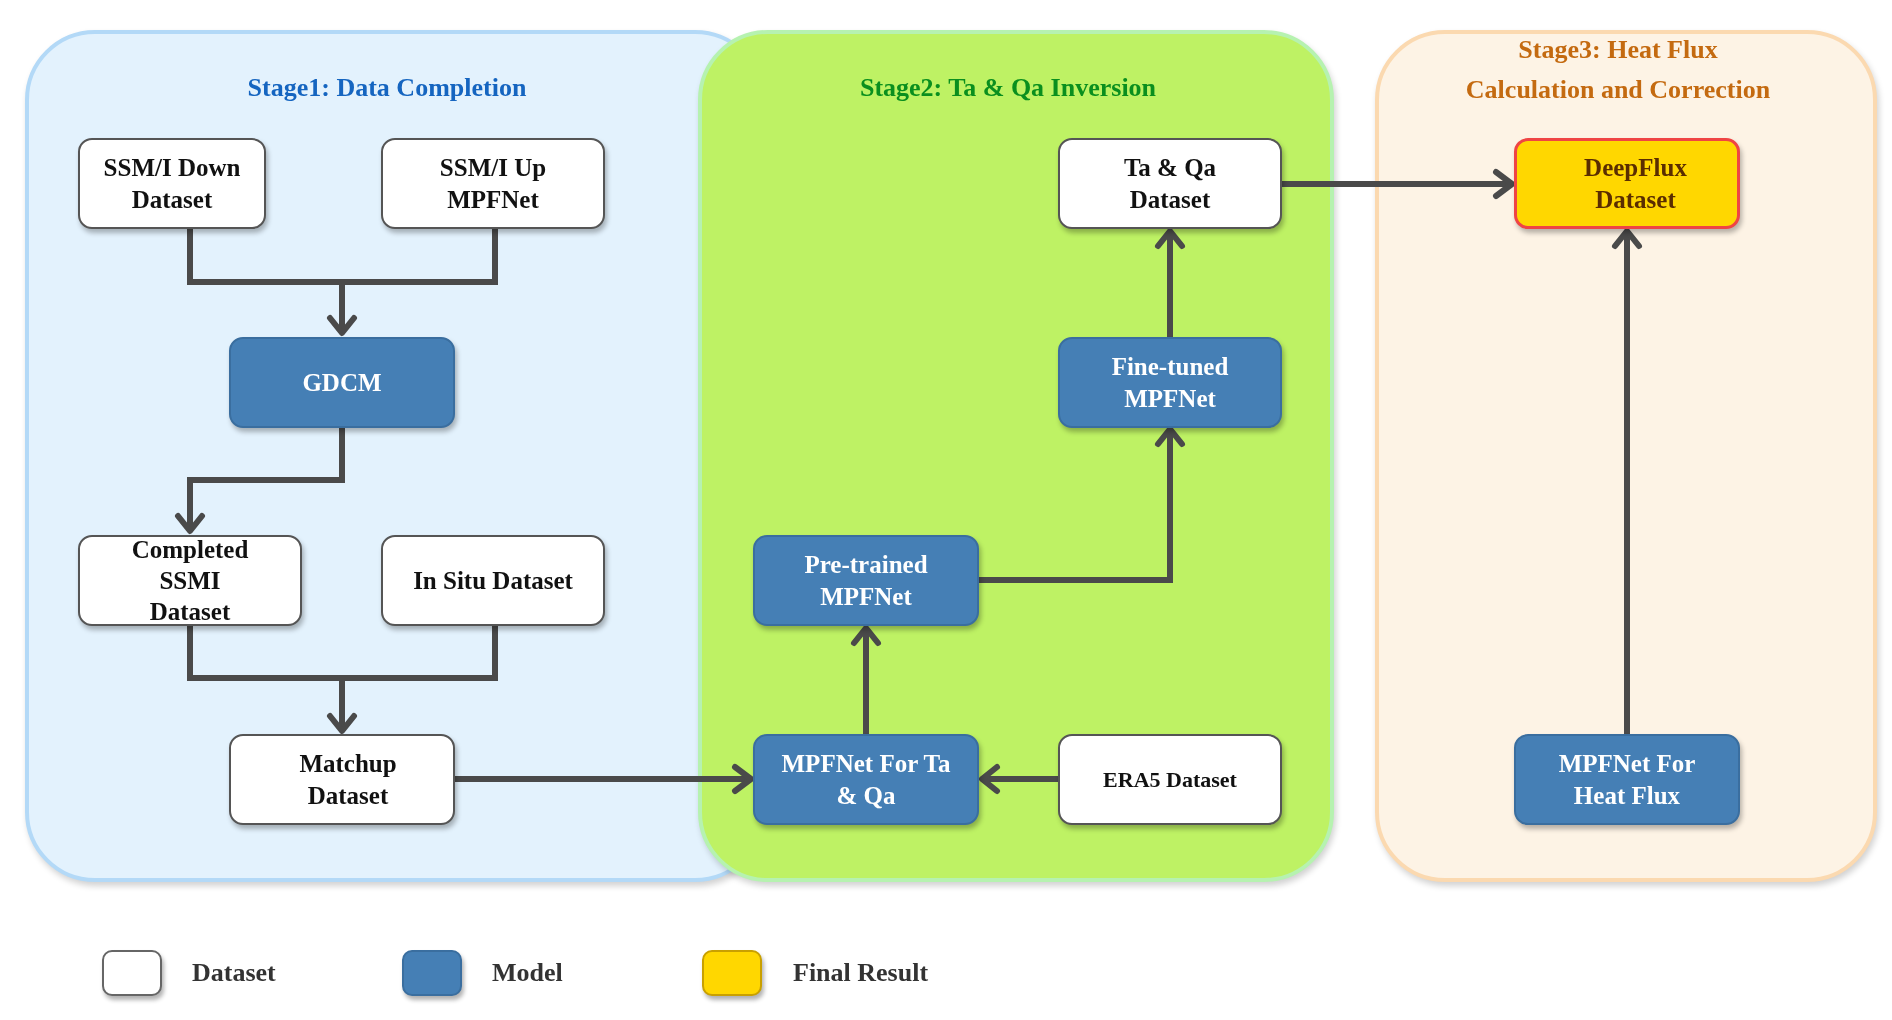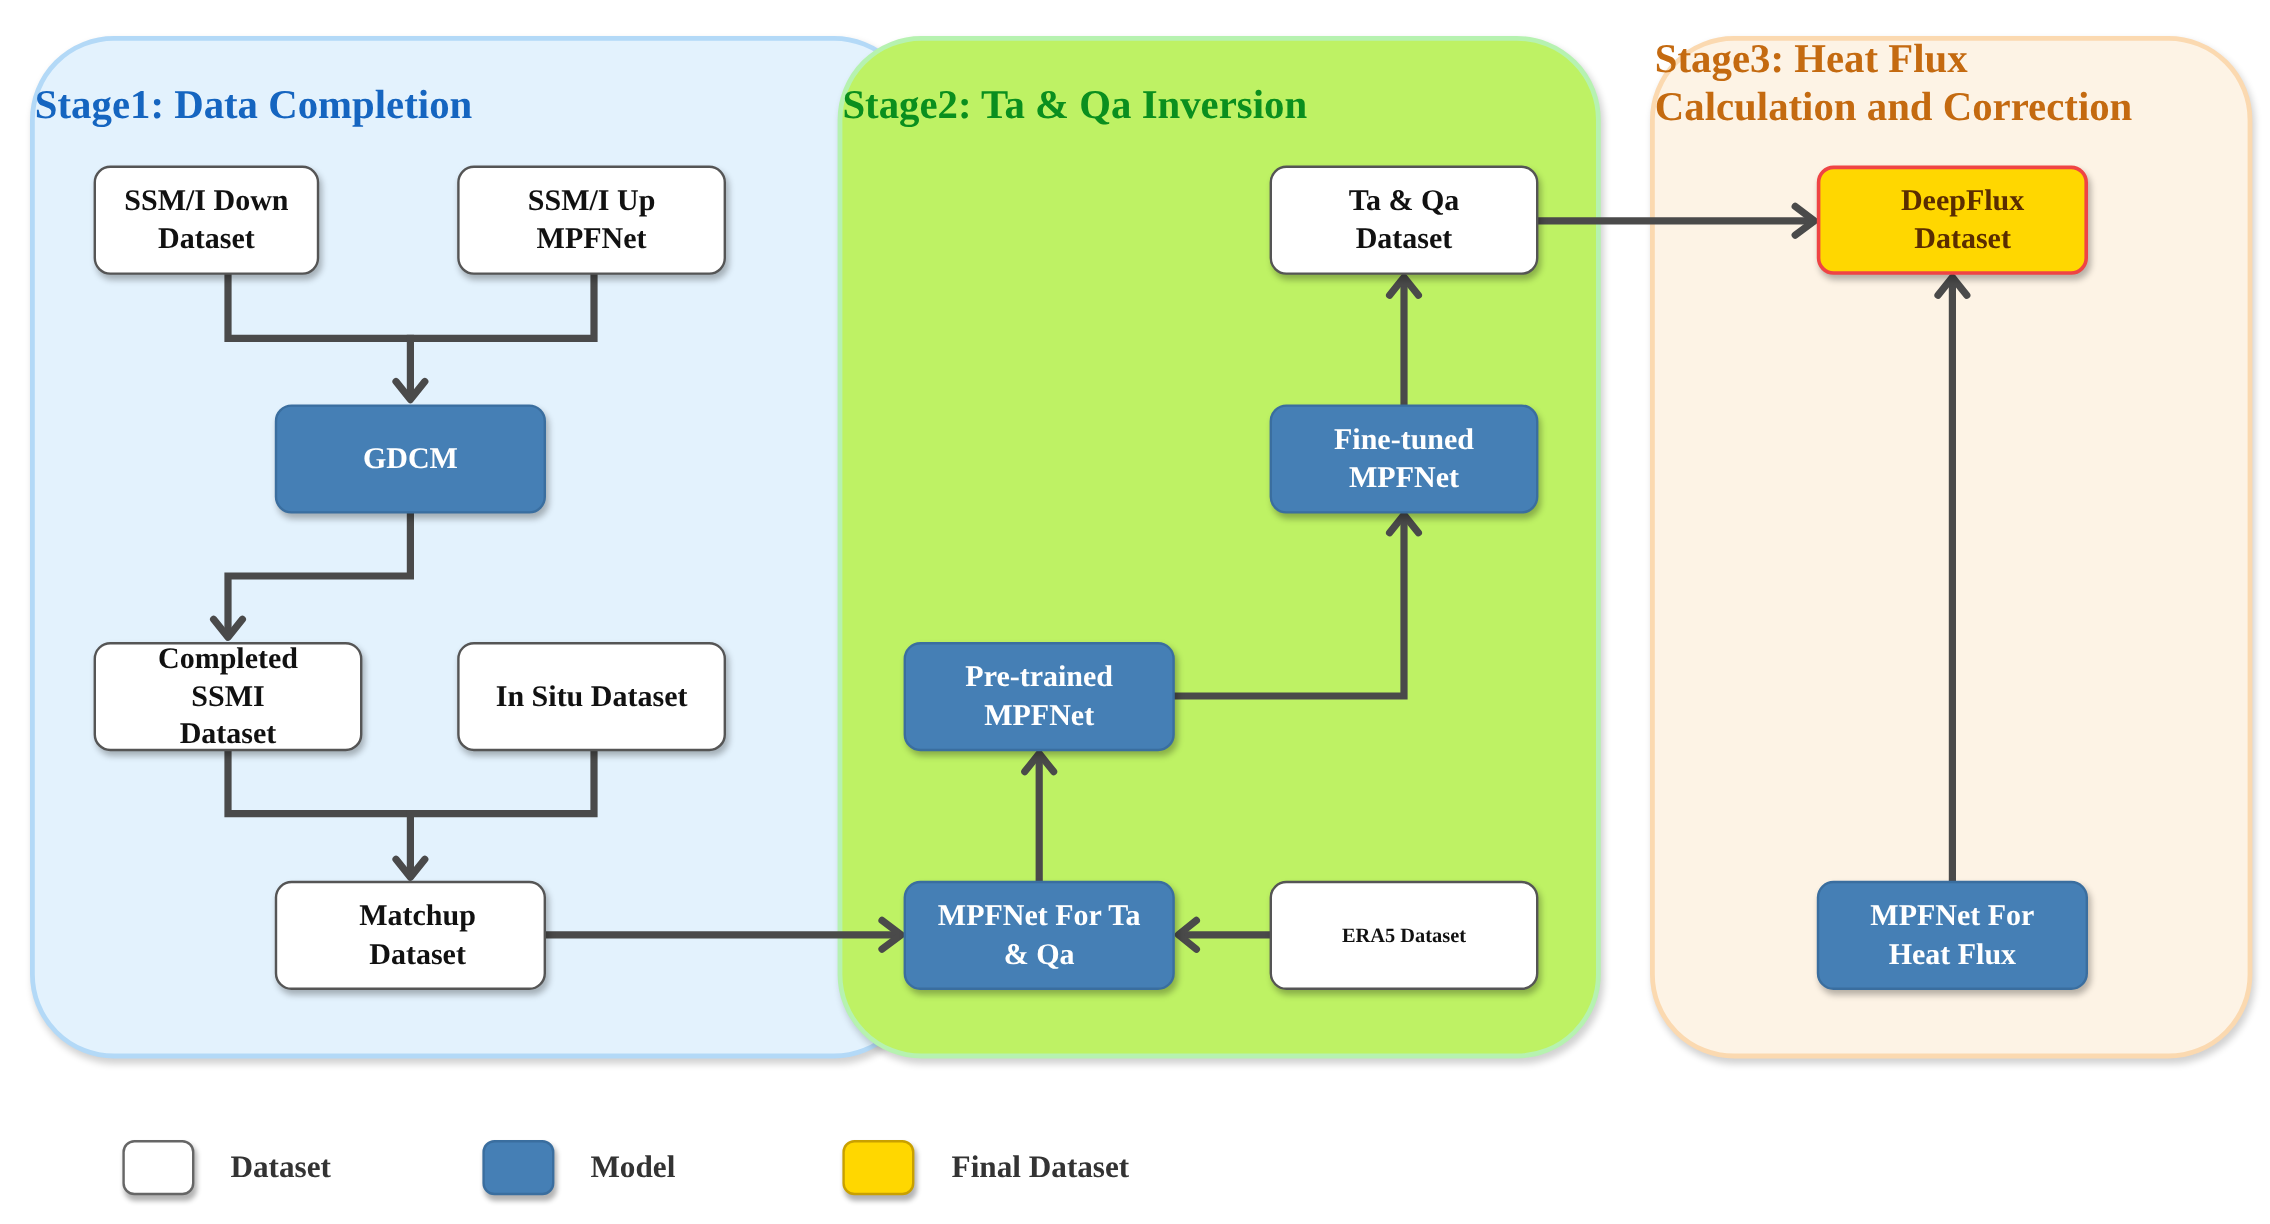--- a/index.html
+++ b/index.html
@@ -1,21 +1,21 @@
 <!DOCTYPE html>
 <html><head>
 <meta charset="utf-8">
 <style>
   html, body { margin: 0; padding: 0; background: #ffffff; }
   body { width: 1892px; height: 1020px; position: relative; overflow: hidden;
          font-family: "Liberation Serif", serif; }
   .panel { position: absolute; border-radius: 70px; border: 4px solid; box-sizing: border-box;
            box-shadow: 2px 4px 6px rgba(0,0,0,0.18); }
-  .panel-title { position: absolute; left: 0; right: 16px; font-weight: bold;
-                 font-size: 34px; line-height: 40px; }
+  .panel-title { position: absolute; left: 0; right: 16px; text-align: center; font-weight: bold;
+                 font-size: 26px; line-height: 40px; }
   .node { position: absolute; box-sizing: border-box; border-radius: 14px; display: flex;
           align-items: center; justify-content: center; text-align: center; font-weight: bold;
           font-size: 25px; line-height: 32px; box-shadow: 2px 4px 5px rgba(0,0,0,0.28); }
   .node.dataset { background: #ffffff; border: 2.5px solid #555555; color: #111111; }
   .node.model { background: #457fb5; border: 2px solid #3a6e9f; color: #ffffff; }
   .node.final { background: #ffd700; border: 3px solid #ef4444; color: #5a2d00; padding-left: 17px; }
   .node span { white-space: pre-line; }
   svg#edges { position: absolute; left: 0; top: 0; pointer-events: none; }
   .legend-swatch { position: absolute; width: 60px; height: 46px; box-sizing: border-box; border-radius: 10px;
                    box-shadow: 2px 4px 4px rgba(0,0,0,0.3); }
@@ -112,33 +112,33 @@
 MPFNet</span>
   </div>
 <div class="node model" style="left:753px; top:535px; width:226px; height:91px;">
     <span>Pre-trained
 MPFNet</span>
   </div>
 <div class="node model" style="left:753px; top:734px; width:226px; height:91px;">
     <span>MPFNet For Ta
 &amp; Qa</span>
   </div>
-<div class="node dataset" style="left:1058px; top:734px; width:224px; height:91px; font-size:17px;">
+<div class="node dataset" style="left:1058px; top:734px; width:224px; height:91px; font-size:22px;">
     <span>ERA5 Dataset</span>
   </div>
 
 <div class="node final" style="left:1514px; top:138px; width:226px; height:91px;">
     <span>DeepFlux
 Dataset</span>
   </div>
 <div class="node model" style="left:1514px; top:734px; width:226px; height:91px;">
     <span>MPFNet For
 Heat Flux</span>
   </div>
 
 <div>
   <div class="legend-swatch" style="left:102px; top:950px; background:#ffffff; border:2.5px solid #666666;"></div>
   <div class="legend-label" style="left:192px; top:950px;">Dataset</div>
   <div class="legend-swatch" style="left:402px; top:950px; background:#457fb5; border:2px solid #3a6e9f;"></div>
   <div class="legend-label" style="left:492px; top:950px;">Model</div>
   <div class="legend-swatch" style="left:702px; top:950px; background:#ffd700; border:2.5px solid #c9a000;"></div>
-  <div class="legend-label" style="left:793px; top:950px;">Final Dataset</div>
+  <div class="legend-label" style="left:793px; top:950px;">Final Result</div>
 </div>
 
 </body></html>

